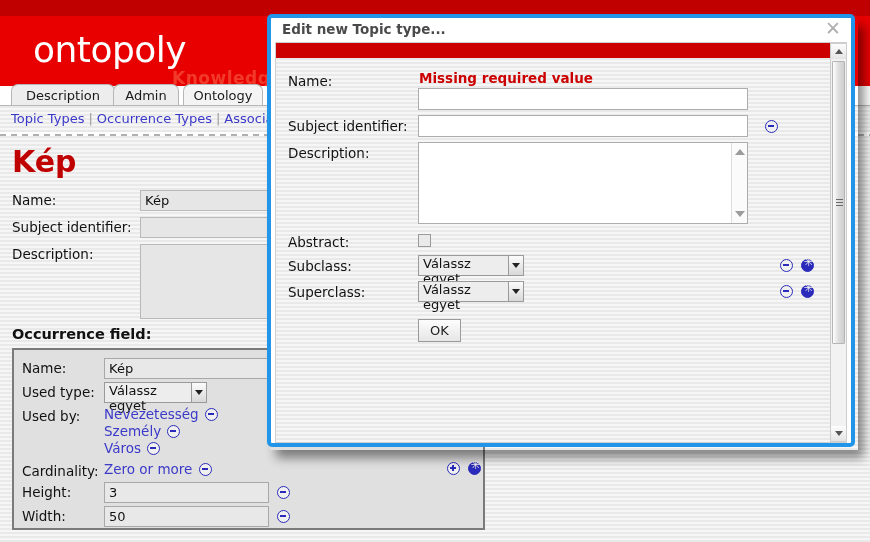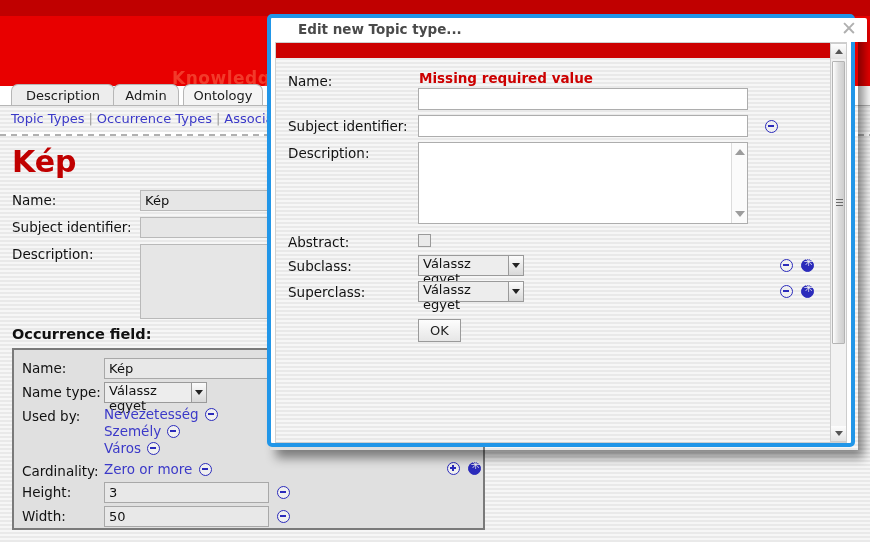--- a/index.html
+++ b/index.html
@@ -206,21 +206,20 @@
     position:absolute; left:267px; top:14px;
     width:588px; height:433px;
     background:#ffffff;
     border:4px solid #2196e8;
     border-radius:5px;
   }
   #dlg-title {
     position:absolute; left:0; top:0; width:100%; height:24px;
     background:#ffffff;
     border-radius:2px 2px 0 0;
-    margin-left:16px;
   }
   #dlg-title .t {
     position:absolute; left:11px; top:3px;
     font-size:13.5px; font-weight:bold; color:#4a4a4a;
   }
   #dlg-close {
     position:absolute; right:8px; top:1px;
     width:20px; height:20px;
     color:#b0b0b0; font-size:19px; line-height:19px;
     text-align:center; cursor:pointer; font-weight:bold;
@@ -332,20 +331,21 @@
 
 <div id="root">
 
   <div id="page">
 
     <div id="topband"></div>
 
     <div id="banner">
       <div class="swoosh1"></div>
       <div class="swoosh2"></div>
+      <div id="logo">ontopoly</div>
       <div id="knowledge">Knowledge</div>
     </div>
 
     <div id="tabs">
       <div class="tab" style="left:11px; width:104px;">
         <span>Description</span>
       </div>
       <div class="tab" style="left:113px; width:66px;">
         <span>Admin</span>
       </div>
@@ -383,21 +383,21 @@
       </div>
 
       <div id="occ-heading">Occurrence field:</div>
 
       <div id="occbox">
         <div class="orow">
           <div class="olabel">Name:</div>
           <input class="oinput" value="Kép" style="">
         </div>
         <div class="orow">
-          <div class="olabel">Name type:</div>
+          <div class="olabel">Used type:</div>
           <div class="sel" style="width:103px;">
             <span class="txt">Válassz egyet</span>
             <span class="arrow">
                 <i></i>
               </span>
           </div>
         </div>
         <div class="orow">
           <div class="olabel">Used by:</div>
           <div>

